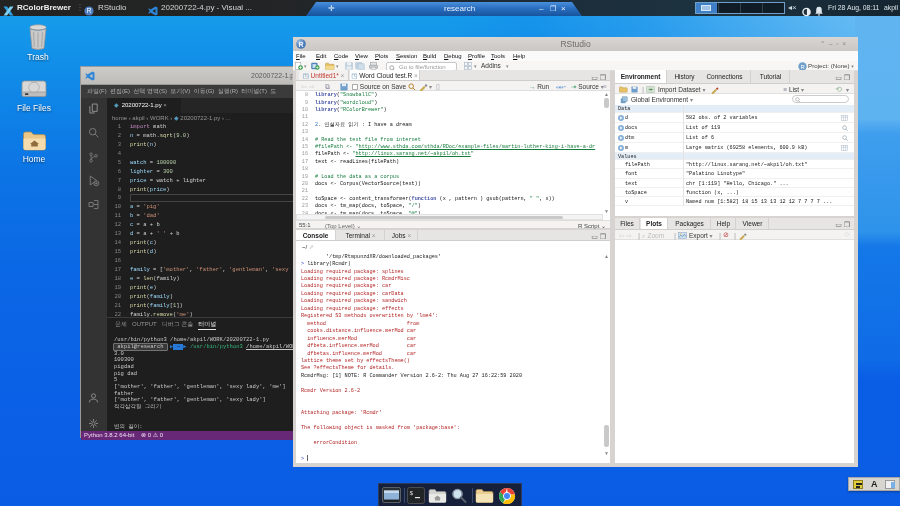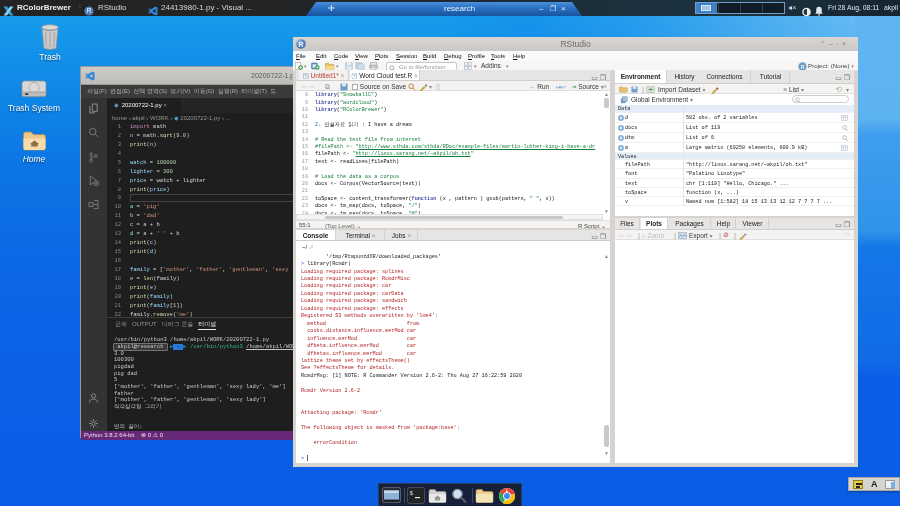--- a/index.html
+++ b/index.html
@@ -68,38 +68,38 @@
 .sl .n { display:inline-block; width:19px; text-align:right; color:#9a9a9a; padding-right:7px; }
 .kw { color:#4654a6; font-weight:bold;} .str { color:#177c3d; } .com { color:#177c3d; } .num {color:#2f6ebd;}
 .clr { position:absolute; height:7.45px; line-height:7.45px; white-space:pre; font-size:5.2px; font-family:'Liberation Mono',monospace; }
 
 </style></head>
 <body>
 <div id="desktop"></div>
 <div style="position:absolute; left:855px; top:16px; width:45px; height:490px;
   background:linear-gradient(180deg,#60b5f1 0%,#5db2f0 21%,#3f9eee 24%,#2e93ea 44%,#1478e8 47%,#0f6be6 70%,#0a5ee6 74%,#0a5ce4 100%);"></div>
 
-<div class="dicon" style="left:18px; top:24px;">
+<div class="dicon" style="left:6px; top:24px;">
   <svg width="22" height="26" viewBox="0 0 22 26">
     <ellipse cx="11" cy="3.4" rx="8.2" ry="2.6" fill="#d9d9d9" stroke="#9d9d9d" stroke-width="0.8"></ellipse>
     <path d="M3 5 L5 24.4 Q11 26.6 17 24.4 L19 5 Q11 8 3 5 Z" fill="#c9c9c9" stroke="#909090" stroke-width="0.7"></path>
     <path d="M6.5 8 L7.3 23 M11 8.6 L11 23.6 M15.5 8 L14.7 23" stroke="#a8a8a8" stroke-width="1.1" fill="none"></path>
   </svg>
   <div style="margin-top:2px;">Trash</div>
 </div>
 <div class="dicon" style="left:2px; top:78px;">
   <svg width="26" height="22" viewBox="0 0 26 22">
     <rect x="1" y="3" width="24" height="15" rx="2.5" fill="#d8d8d8" stroke="#8f8f8f" stroke-width="0.8"></rect>
     <rect x="1" y="14" width="24" height="4.5" rx="1.5" fill="#bdbdbd" stroke="#8f8f8f" stroke-width="0.6"></rect>
     <circle cx="13" cy="9.5" r="5.2" fill="none" stroke="#adadad" stroke-width="0.9"></circle>
     <rect x="4" y="15.2" width="3.4" height="1.8" rx="0.6" fill="#3a3a3a"></rect>
   </svg>
-  <div style="margin-top:3px;">Trash System</div>
-</div>
-<div class="dicon" style="left:2px; top:130px;font-style:italic;">
+  <div style="margin-top:3px;">File Files</div>
+</div>
+<div class="dicon" style="left:2px; top:130px;">
   <svg width="25" height="22" viewBox="0 0 25 22">
     <path d="M1.5 4 Q1.5 2 3.5 2 L9 2 L11.5 4.6 L21.5 4.6 Q23.5 4.6 23.5 6.6 L23.5 18 Q23.5 20 21.5 20 L3.5 20 Q1.5 20 1.5 18 Z" fill="#ecc78a" stroke="#ab8b52" stroke-width="0.8"></path>
     <path d="M1.5 8.5 L23.5 8.5 L23.5 18 Q23.5 20 21.5 20 L3.5 20 Q1.5 20 1.5 18 Z" fill="#f4dcae"></path>
     <path d="M12.5 10.5 L17 14 L15.8 14 L15.8 16.6 L9.2 16.6 L9.2 14 L8 14 Z" fill="#8f6e3e"></path>
   </svg>
   <div style="margin-top:2px;">Home</div>
 </div>
 
 <div class="win" id="vsc">
   <div id="vsc-title">
@@ -540,21 +540,21 @@
   <div class="pitem" style="left:17px; font-weight:bold; color:#f0f0f0;">RColorBrewer</div>
   <div class="pitem" style="left:76px; color:#666;">⋮</div>
   <svg class="pitem" style="left:84px; top:3px;" width="10" height="10" viewBox="0 0 10 10">
       <circle cx="5" cy="5" r="4.6" fill="#4e7dbf"></circle>
       <text x="5" y="7.4" font-size="6.5" fill="#fff" text-anchor="middle" font-family="Liberation Sans">R</text>
     </svg>
   <div class="pitem" style="left:98px; color:#d6d6d6;">RStudio</div>
   <svg class="pitem" style="left:148px; top:3px;" width="10" height="10" viewBox="0 0 10 10">
       <path d="M7.5 0.5 L9.5 1.5 L9.5 8.5 L7.5 9.5 L2.5 6.5 L1 7.8 L0.3 7.3 L1.8 5 L0.3 2.7 L1 2.2 L2.5 3.5 Z M7.5 3 L4.5 5 L7.5 7 Z" fill="#2e86d8"></path>
     </svg>
-  <div class="pitem" style="left:161px; color:#d6d6d6;">24413980-1.py - Visual ...</div>
+  <div class="pitem" style="left:161px; color:#d6d6d6;">20200722-4.py - Visual ...</div>
   <div id="lh-bar">
     <span style="position:absolute; left:22px; top:0; line-height:14px;">✛</span>
     <span style="position:absolute; left:138px; top:0; line-height:14px;">research</span>
     <span style="position:absolute; left:233px; top:0; line-height:14px;">–</span>
     <span style="position:absolute; left:244px; top:0; line-height:14px; font-size:7px;">❐</span>
     <span style="position:absolute; left:255px; top:0; line-height:14px;">×</span>
   </div>
   <div id="pager">
     <div class="cell1">
         <div class="w"></div>

